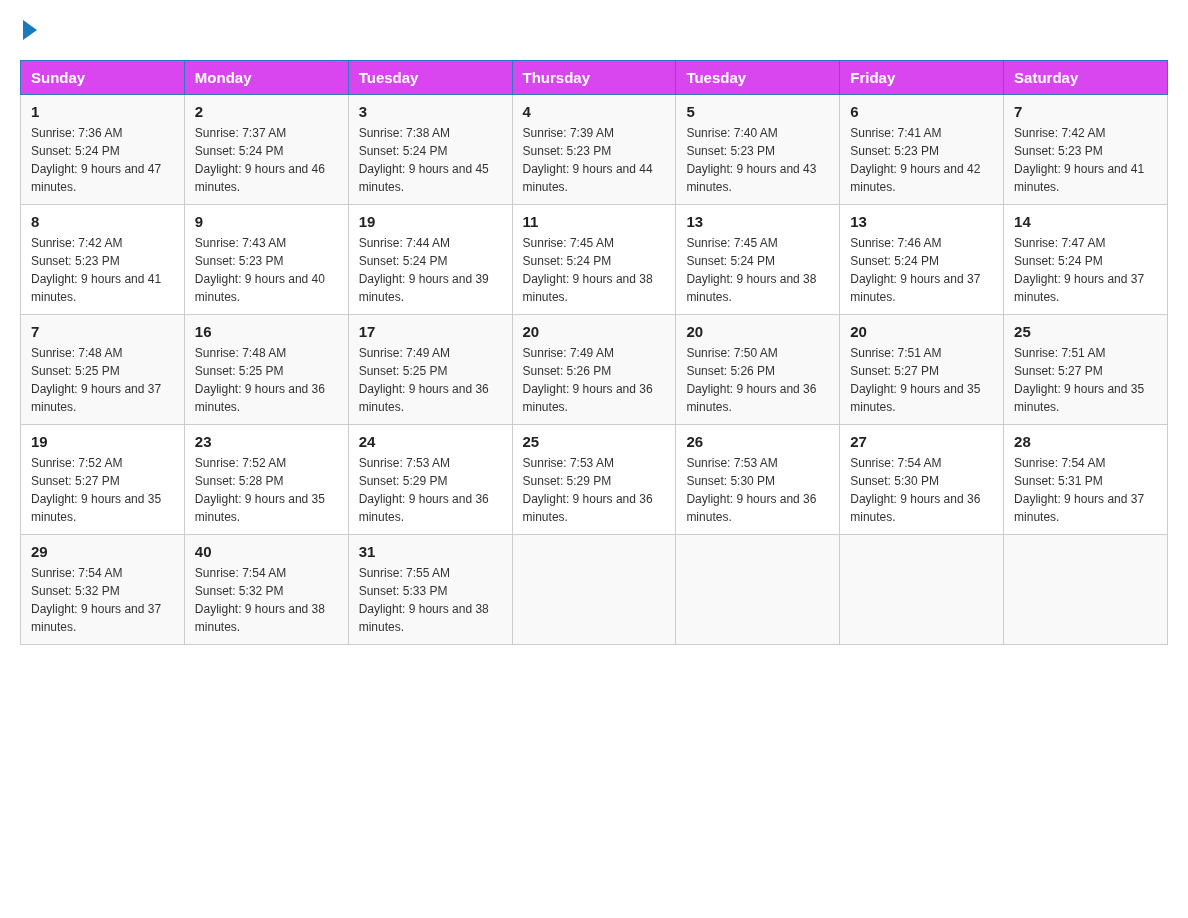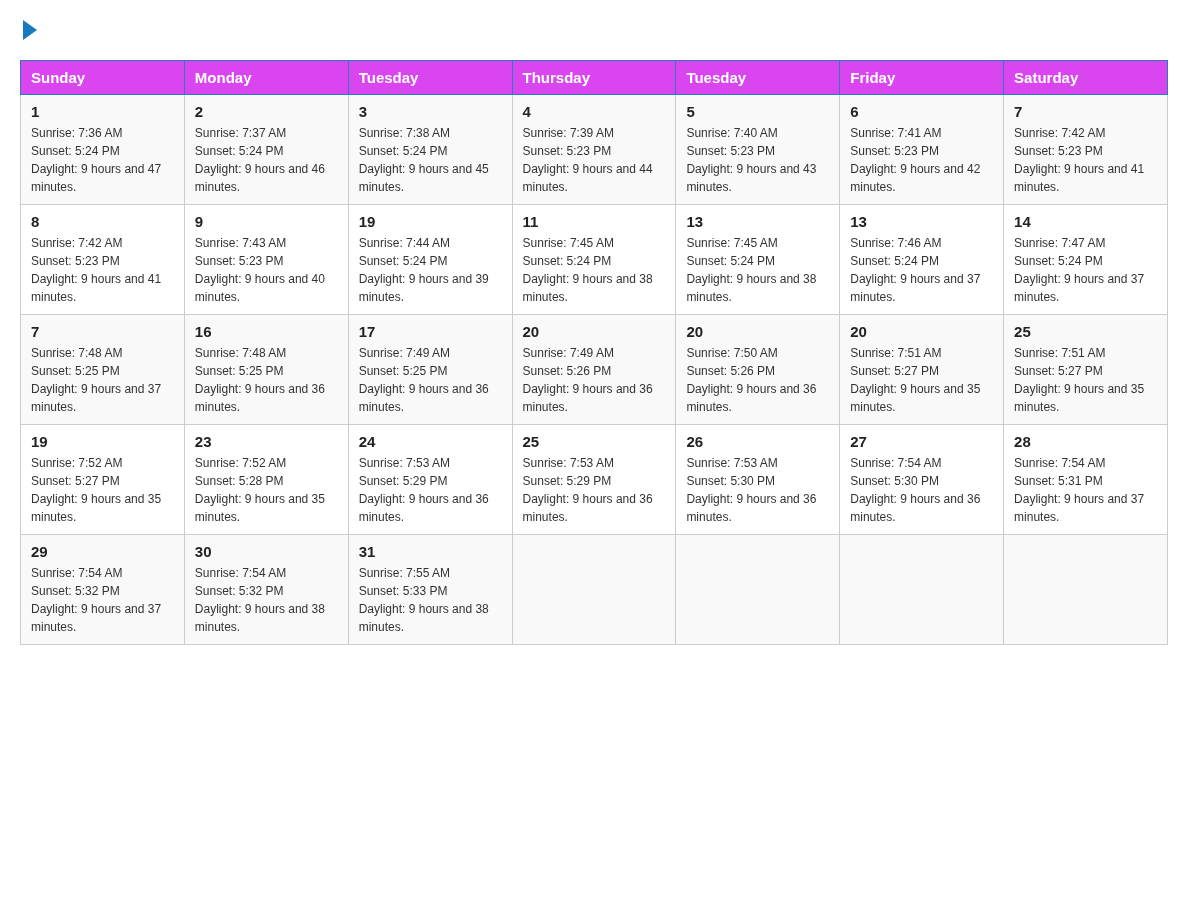--- a/index.html
+++ b/index.html
@@ -251,21 +251,21 @@
           <span class="day-num">28</span>
           <span class="day-info">Sunrise: 7:54 AM<br>Sunset: 5:31 PM<br>Daylight: 9 hours and 37 minutes.</span>
         </td>
       </tr>
       <tr>
         <td>
           <span class="day-num">29</span>
           <span class="day-info">Sunrise: 7:54 AM<br>Sunset: 5:32 PM<br>Daylight: 9 hours and 37 minutes.</span>
         </td>
         <td>
-          <span class="day-num">30</span>
+          <span class="day-num">40</span>
           <span class="day-info">Sunrise: 7:54 AM<br>Sunset: 5:32 PM<br>Daylight: 9 hours and 38 minutes.</span>
         </td>
         <td>
           <span class="day-num">31</span>
           <span class="day-info">Sunrise: 7:55 AM<br>Sunset: 5:33 PM<br>Daylight: 9 hours and 38 minutes.</span>
         </td>
         <td></td>
         <td></td>
         <td></td>
         <td></td>

